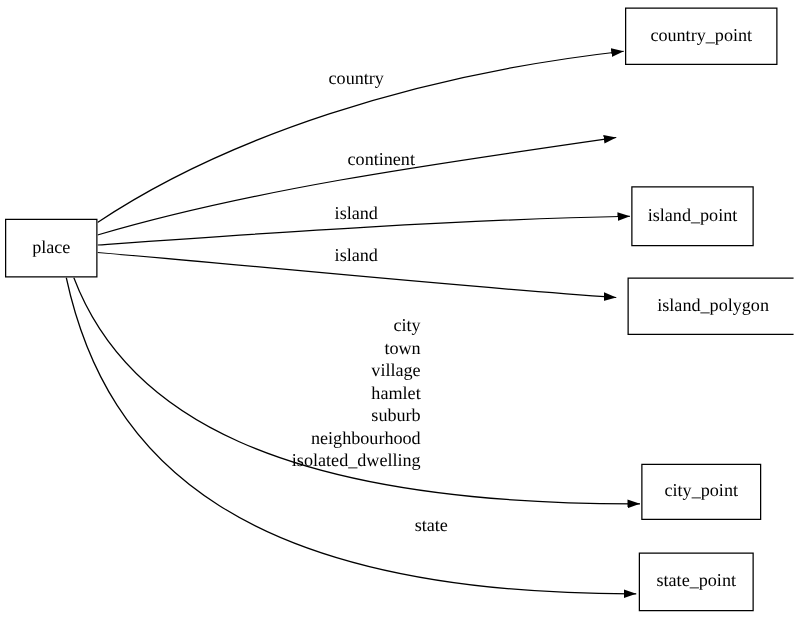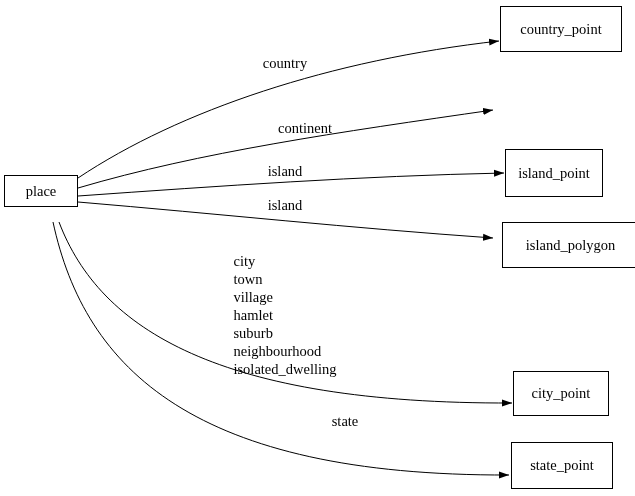--- a/index.html
+++ b/index.html
@@ -32,34 +32,34 @@
     position: absolute;
     box-sizing: border-box;
     border: 1px solid #000000;
     background: #ffffff;
     display: flex;
     align-items: center;
     justify-content: center;
     font-size: 14.5px;
     white-space: nowrap;
   }
-  #n-place          { left: 4px;   top: 175px; width: 74px;  height: 32px; }
+  #n-place          { left: 4px;   top: 175px; width: 74px;  height: 47px; }
   #n-country-point  { left: 500px; top: 6px;   width: 122px; height: 46px; }
   #n-continent-point{ left: 494px; top: 77px;  width: 136px; height: 46px; }
   #n-island-point   { left: 505px; top: 149px; width: 98px; height: 48px; }
   #n-island-polygon { left: 502px; top: 222px; width: 137px; height: 46px; text-align: right; }
   #n-city-point     { left: 513px; top: 371px; width: 96px;  height: 45px; }
-  #n-state-point    { left: 511px; top: 442px; width: 102px; height: 47px; }
+  #n-state-point    { left: 511px; top: 442px; width: 92px; height: 47px; }
 
   .elabel {
     position: absolute;
     transform: translateX(-50%);
     font-size: 14.5px;
     line-height: 18px;
-    text-align: left;
+    text-align: right;
     white-space: pre-line;
   }
   #el-country   { left: 285px; top: 54px; }
   #el-continent { left: 285px; top: 119px; margin-left: 20px; }
   #el-island1   { left: 285px; top: 162px; }
   #el-island2   { left: 285px; top: 196px; }
   #el-city      { left: 285px; top: 252px; line-height: 18px; }
   #el-state     { left: 301px; top: 412px; margin-left: 44px; }
 </style>
 </head>

